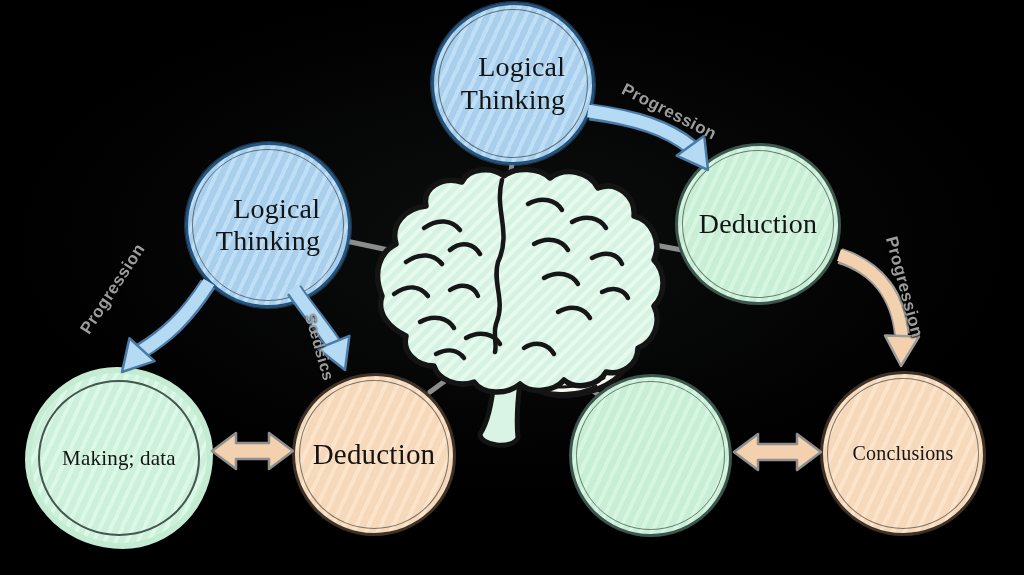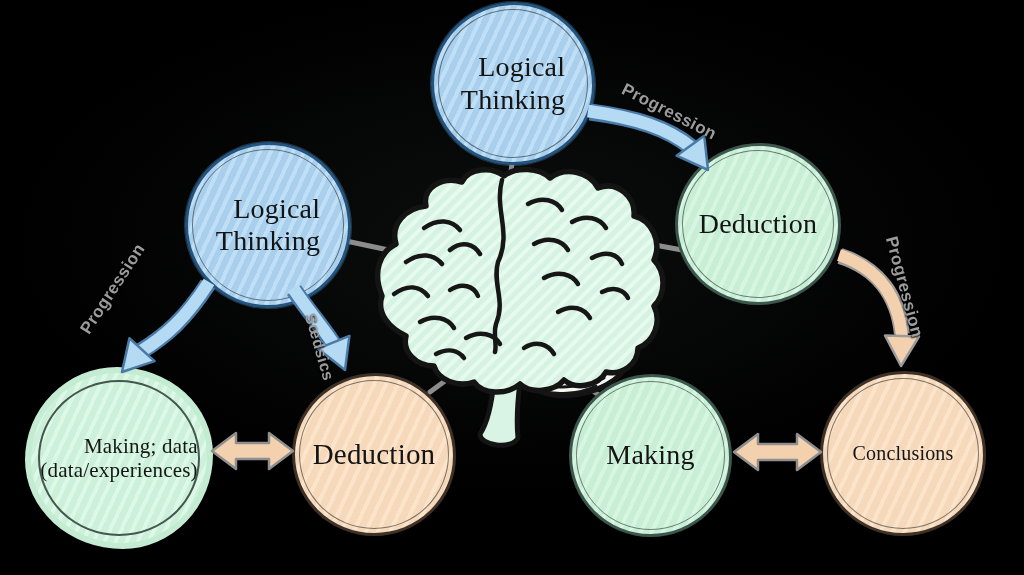--- a/index.html
+++ b/index.html
@@ -152,31 +152,29 @@
     </div>
   </div>
 
   <div class="node node-green" id="node-ded-right">
     <div class="lbl">Deduction</div>
   </div>
 
   <div class="node node-fuzzy" id="node-inputs">
     <div class="lbl">
       <div>Making; data</div>
-      <div>(data/experiences)</div>
     </div>
   </div>
 
   <div class="node node-peach" id="node-ded-bot">
     <div class="lbl">Deduction</div>
   </div>
 
   <div class="node node-green" id="node-decision">
     <div class="lbl">
-      <div>Making</div>
     </div>
   </div>
 
   <div class="node node-peach" id="node-concl">
     <div class="lbl">Conclusions</div>
   </div>
 
   <svg class="layer" style="z-index:4" viewBox="0 0 1024 575">
 
     <g>

